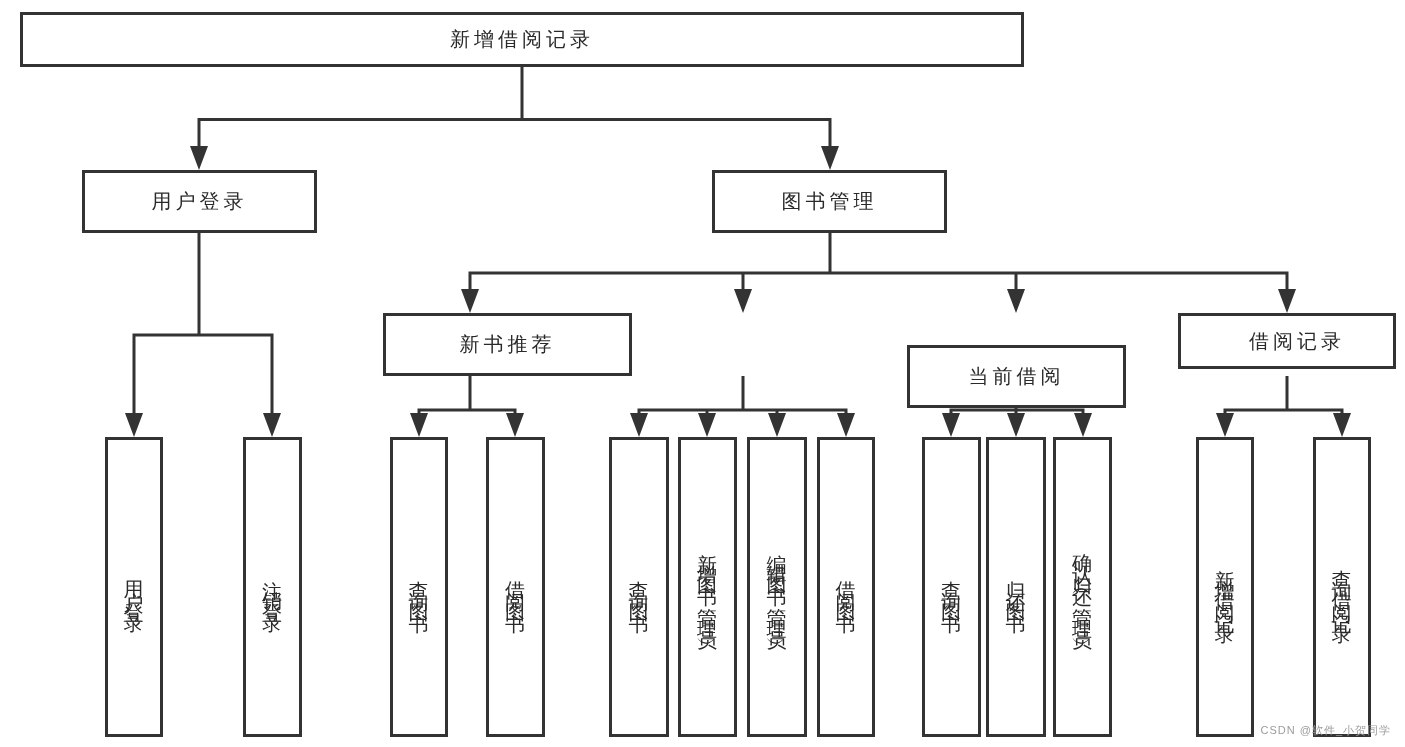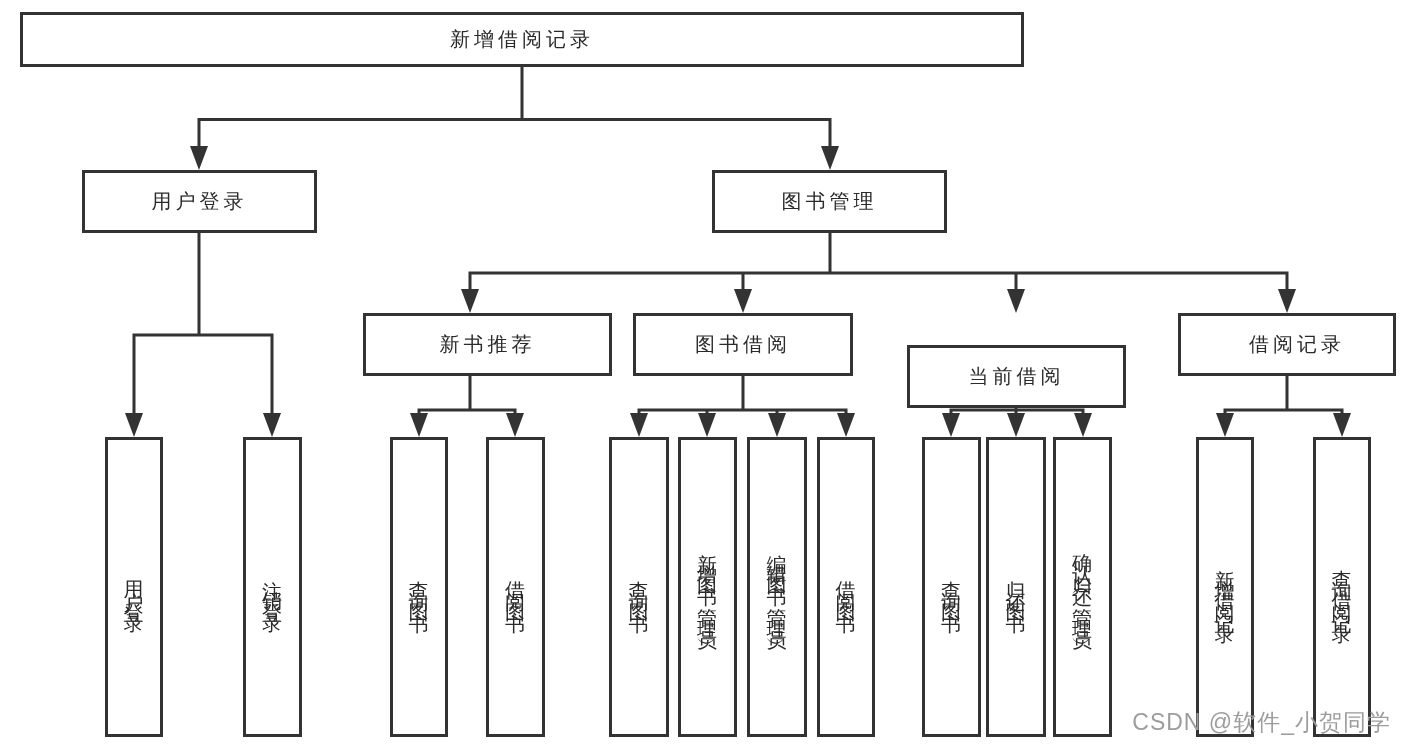--- a/index.html
+++ b/index.html
@@ -46,21 +46,21 @@
     text-orientation: mixed;
     letter-spacing: 11px;
     line-height: 1;
     white-space: nowrap;
   }
   .watermark {
     position: absolute;
     right: 14px;
     bottom: 9px;
     color: var(--wm);
-    font-size: 23px;
+    font-size: 11px;
     letter-spacing: 1px;
     white-space: nowrap;
     z-index: 5;
   }
 </style>
 </head>
 <body>
 
 <div id="stage">
 
@@ -91,30 +91,27 @@
     <span class="h-label">新增借阅记录</span>
   </div>
 
   <div class="box" style="left:82px; top:170px; width:235px; height:63px;">
     <span class="h-label">用户登录</span>
   </div>
   <div class="box" style="left:712px; top:170px; width:235px; height:63px;align-items:center;">
     <span class="h-label">图书管理</span>
   </div>
 
-  <div class="box" style="left:363px; top:313px; width:249px; height:63px;">
+  <div class="box" style="left:383px; top:313px; width:249px; height:63px;">
     <span class="h-label">新书推荐</span>
-  </div>
-  <div class="box" style="left:633px; top:313px; width:220px; height:63px;">
-    <span class="h-label">图书借阅</span>
   </div>
   <div class="box" style="left:907px; top:313px; width:219px; height:63px;margin-top:32px;">
     <span class="h-label">当前借阅</span>
   </div>
-  <div class="box" style="left:1178px; top:313px; width:218px; height:63px;padding-left:20px;">
+  <div class="box" style="left:1178px; top:313px; width:218px; height:56px;padding-left:20px;">
     <span class="h-label">借阅记录</span>
   </div>
 
   <div class="box" style="left:105px; top:437px; width:58px; height:300px;">
     <span class="v-label">用户登录</span>
   </div>
   <div class="box" style="left:243px; top:437px; width:59px; height:300px;">
     <span class="v-label">注销登录</span>
   </div>
   <div class="box" style="left:390px; top:437px; width:58px; height:300px;">

